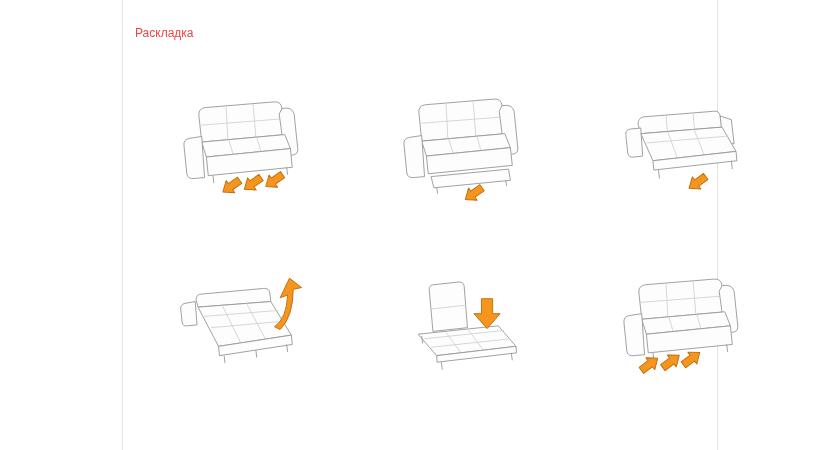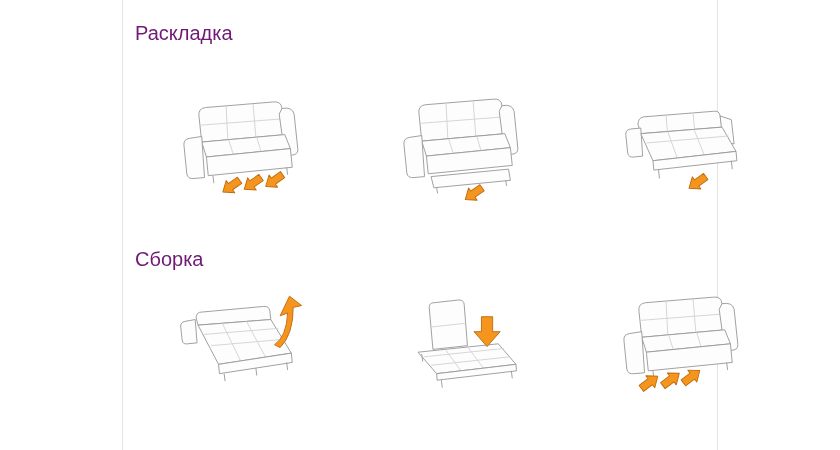--- a/index.html
+++ b/index.html
@@ -15,21 +15,21 @@
     background: #e3e3e3;
   }
   #vline-left  { left: 122px; }
   #vline-right { left: 717px; }
 
   .section { position: absolute; left: 130px; width: 565px; }
   #section-unfold { top: 24px; }
   #section-fold   { top: 250px; }
 
   .section-title {
-    font-size: 20px; font-weight: 400; color: #701a75;
+    font-size: 12px; font-weight: 400; color: #ef4444;
     margin: 0 0 0 5px; line-height: 18px;
   }
   .steps { display: flex; }
   #section-unfold .steps { margin-top: 38px; }
   #section-fold   .steps { margin-top: 10px; }
 
   .step { width: 140px; height: 118px; position: relative; }
   .step svg { display: block; width: 140px; height: 108px; }
 
   
@@ -127,21 +127,20 @@
           <path d="M52 75 L138 63 L139 73 L53 85 Z"></path>
           <path class="lg" d="M58 85 L59 93 M133 73 L134 81 M96 79 L97 87"></path>
         </g>
       </svg>
     </figure>
 
   </div>
 </section>
 
 <section class="section" id="section-fold">
-  <h2 class="section-title">Сборка</h2>
   <div class="steps">
 
     <figure class="step">
       <svg viewBox="0 0 150 115">
         <g class="sk">
           <path d="M28 25 Q28 19 34 19 L100 13 Q106 12 107 18 L108 27 L30 33 Z"></path>
           <path d="M16 29 Q11 30 11.5 35 L13 49 Q13.5 54 19 53 L29 52 L27 27 Z"></path>
           <path d="M30 33 L108 27 L130 63 L52 75 Z"></path>
           <path class="q" d="M56 31 L76 72 M82 29 L103 68.5 M36 43 L116 36.5 M44 55 L124 48"></path>
           <path d="M52 75 L130 63 L131 73 L53 85 Z"></path>

